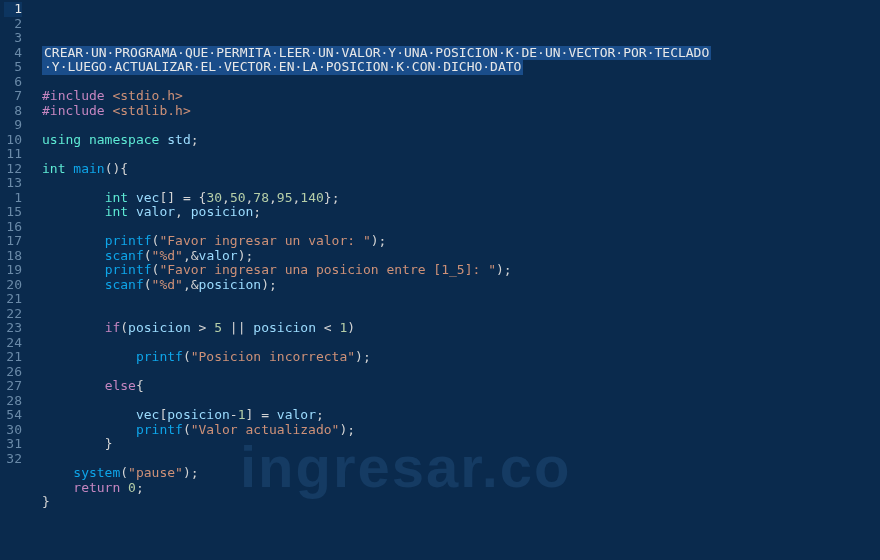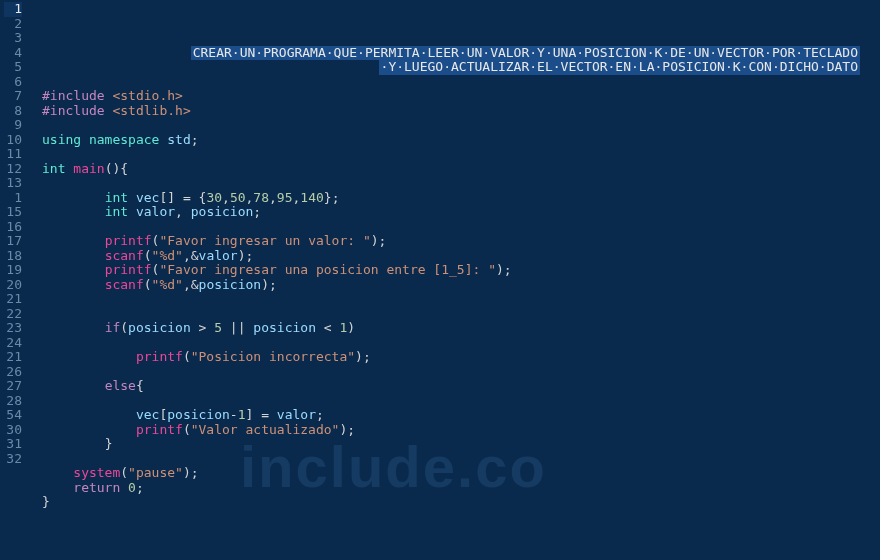--- a/index.html
+++ b/index.html
@@ -36,31 +36,31 @@
     position: relative;
   }
   .line { height: 14.5px; position: relative; }
   .comment-sel {
     background: #1a4d8a;
     color: #e8e8e8;
     padding: 0 2px;
   }
   .comment-line {
     display: flex;
-    justify-content: flex-end;
+    justify-content: flex-start;
     padding-right: 20px;
   }
   .comment-line span {
     background: #1a4d8a;
     color: #e8e8e8;
   }
   .k-pre { color: #c586c0; margin-top: 12px; }
   .k-type { color: #5eead4; }
   .k-inc { color: #ce9178; }
-  .fn { color: #ec4899; }
+  .fn { color: #0ea5e9; }
   .num { color: #b5cea8; }
   .str { color: #ce9178; }
   .pun { color: #d4d4d4; }
   .id { color: #9cdcfe; }
   .kw { color: #c586c0; }
   .plain { color: #d4d4d4; }
   .watermark {
     position: absolute;
     left: 210px;
     top: 460px;
@@ -105,15 +105,15 @@
       <div class="ln">21</div>
       <div class="ln">26</div>
       <div class="ln">27</div>
       <div class="ln">28</div>
       <div class="ln">54</div>
       <div class="ln">30</div>
       <div class="ln">31</div>
       <div class="ln">32</div>
     </div>
   <div class="code" id="codearea">
-    <div class="watermark">include.co</div>
+    <div class="watermark">ingresar.co</div>
   <div class="line comment-line"><span class="comment-sel">CREAR·UN·PROGRAMA·QUE·PERMITA·LEER·UN·VALOR·Y·UNA·POSICION·K·DE·UN·VECTOR·POR·TECLADO</span></div><div class="line comment-line"><span class="comment-sel">·Y·LUEGO·ACTUALIZAR·EL·VECTOR·EN·LA·POSICION·K·CON·DICHO·DATO</span></div><div class="line">&nbsp;</div><div class="line"><span class="k-pre">#include</span><span class="plain"> </span><span class="k-inc">&lt;stdio.h&gt;</span></div><div class="line"><span class="k-pre">#include</span><span class="plain"> </span><span class="k-inc">&lt;stdlib.h&gt;</span></div><div class="line">&nbsp;</div><div class="line"><span class="k-type">using</span><span class="plain"> </span><span class="k-type">namespace</span><span class="plain"> </span><span class="id">std</span><span class="pun">;</span></div><div class="line">&nbsp;</div><div class="line"><span class="k-type">int</span><span class="plain"> </span><span class="fn">main</span><span class="pun">(){</span></div><div class="line">&nbsp;</div><div class="line"><span>        </span><span class="k-type">int</span><span class="plain"> </span><span class="id">vec</span><span class="pun">[] = {</span><span class="num">30</span><span class="pun">,</span><span class="num">50</span><span class="pun">,</span><span class="num">78</span><span class="pun">,</span><span class="num">95</span><span class="pun">,</span><span class="num">140</span><span class="pun">};</span></div><div class="line"><span>        </span><span class="k-type">int</span><span class="plain"> </span><span class="id">valor</span><span class="pun">, </span><span class="id">posicion</span><span class="pun">;</span></div><div class="line">&nbsp;</div><div class="line"><span>        </span><span class="fn">printf</span><span class="pun">(</span><span class="str">"Favor ingresar un valor: "</span><span class="pun">);</span></div><div class="line"><span>        </span><span class="fn">scanf</span><span class="pun">(</span><span class="str">"%d"</span><span class="pun">,&amp;</span><span class="id">valor</span><span class="pun">);</span></div><div class="line"><span>        </span><span class="fn">printf</span><span class="pun">(</span><span class="str">"Favor ingresar una posicion entre [1_5]: "</span><span class="pun">);</span></div><div class="line"><span>        </span><span class="fn">scanf</span><span class="pun">(</span><span class="str">"%d"</span><span class="pun">,&amp;</span><span class="id">posicion</span><span class="pun">);</span></div><div class="line">&nbsp;</div><div class="line">&nbsp;</div><div class="line"><span>        </span><span class="kw">if</span><span class="pun">(</span><span class="id">posicion</span><span class="plain"> &gt; </span><span class="num">5</span><span class="plain"> || </span><span class="id">posicion</span><span class="plain"> &lt; </span><span class="num">1</span><span class="pun">)</span></div><div class="line">&nbsp;</div><div class="line"><span>            </span><span class="fn">printf</span><span class="pun">(</span><span class="str">"Posicion incorrecta"</span><span class="pun">);</span></div><div class="line">&nbsp;</div><div class="line"><span>        </span><span class="kw">else</span><span class="pun">{</span></div><div class="line">&nbsp;</div><div class="line"><span>            </span><span class="id">vec</span><span class="pun">[</span><span class="id">posicion</span><span class="pun">-</span><span class="num">1</span><span class="pun">] = </span><span class="id">valor</span><span class="pun">;</span></div><div class="line"><span>            </span><span class="fn">printf</span><span class="pun">(</span><span class="str">"Valor actualizado"</span><span class="pun">);</span></div><div class="line"><span>        </span><span class="pun">}</span></div><div class="line">&nbsp;</div><div class="line"><span>    </span><span class="fn">system</span><span class="pun">(</span><span class="str">"pause"</span><span class="pun">);</span></div><div class="line"><span>    </span><span class="kw">return</span><span class="plain"> </span><span class="num">0</span><span class="pun">;</span></div><div class="line"><span class="pun">}</span></div></div>
 </div>
 
 </body></html>

